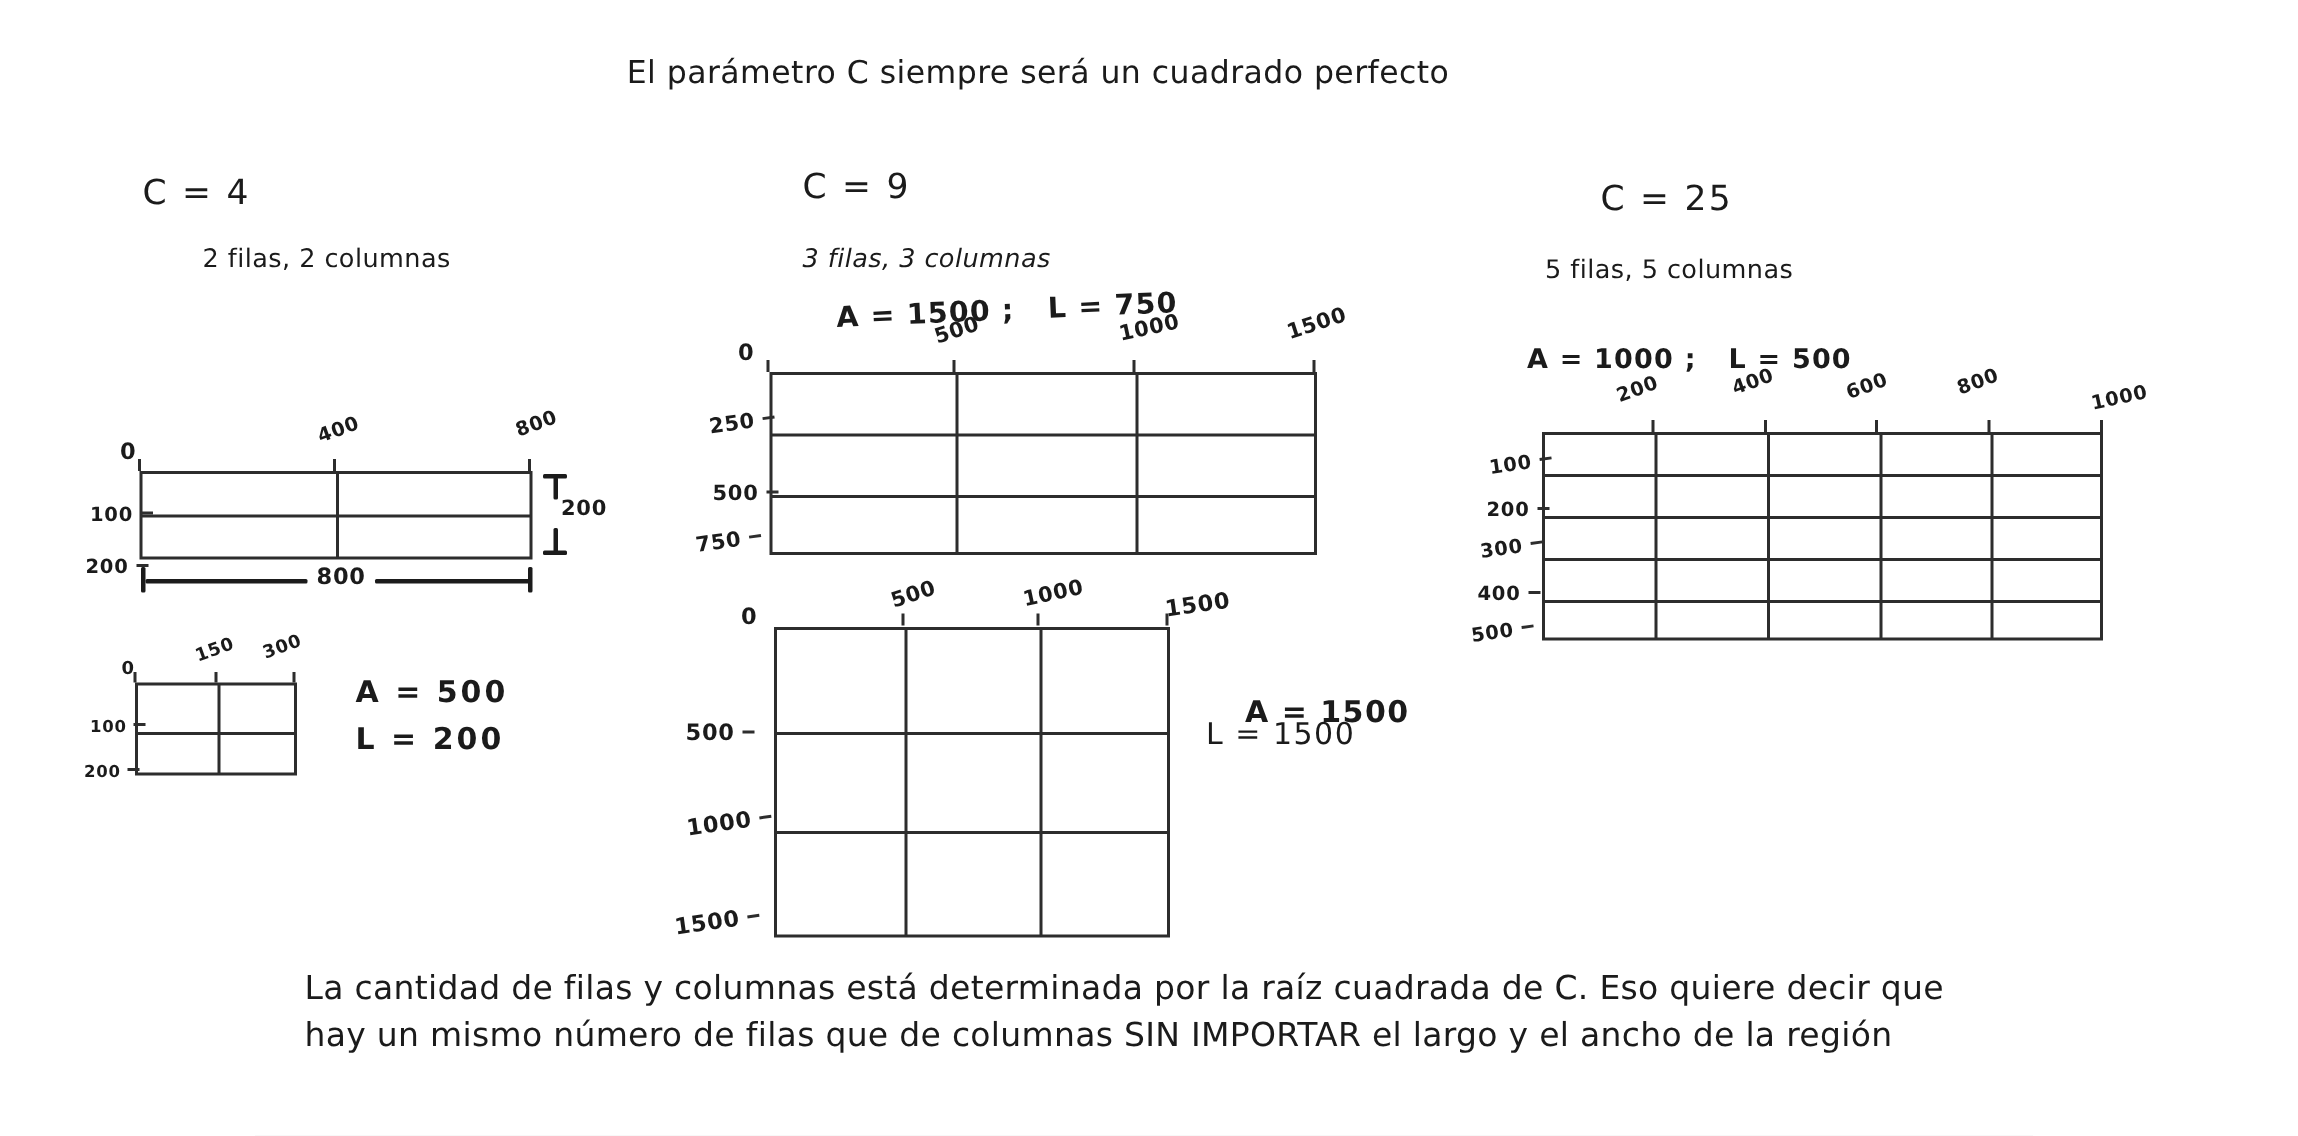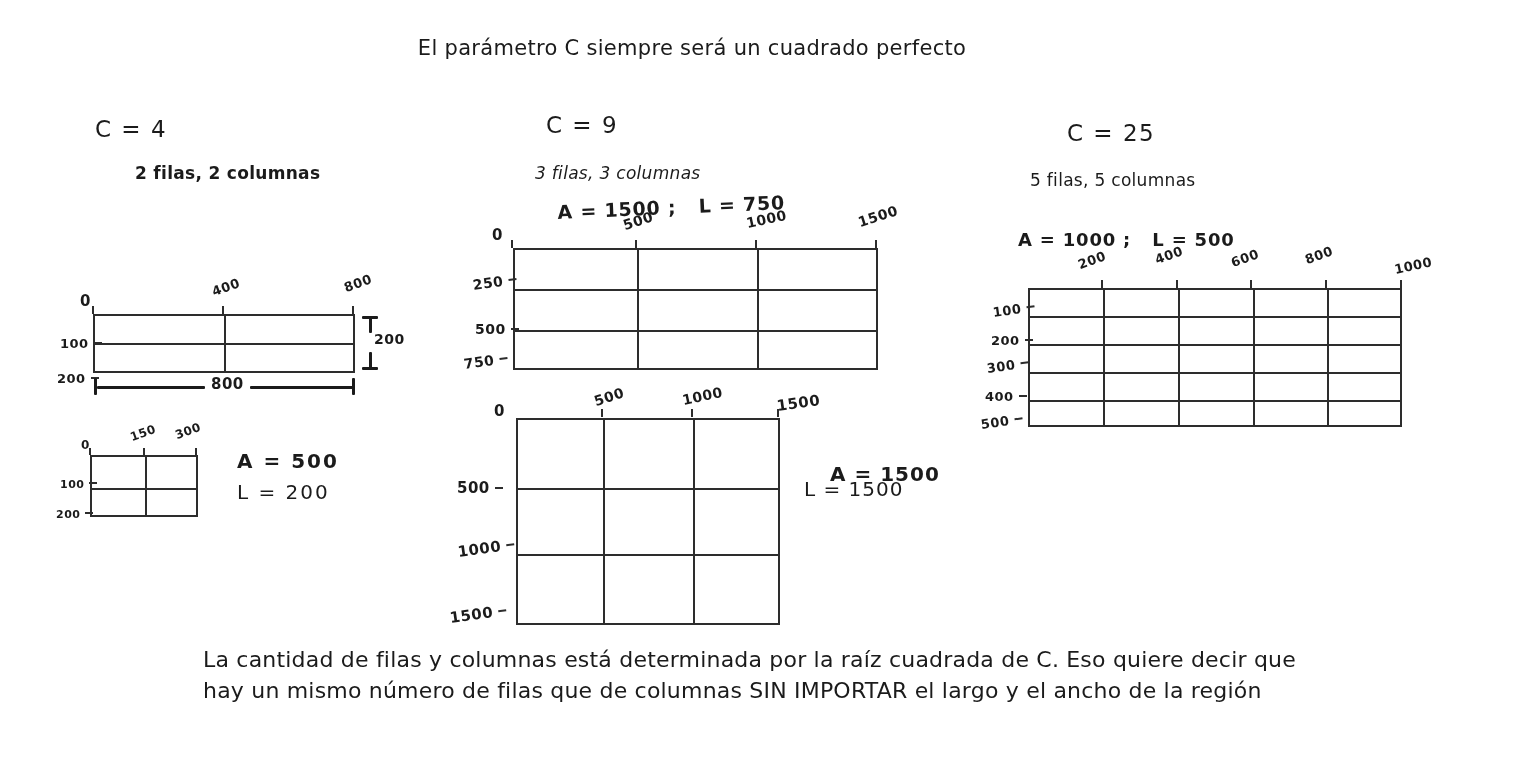--- a/index.html
+++ b/index.html
@@ -61,21 +61,21 @@
   }
 </style>
 </head>
 <body>
 
 <div class="page">
 
   <div class="abs title">El parámetro C siempre será un cuadrado perfecto</div>
 
   <div class="abs heading" style="left:95px;top:96px;margin-top:20px;">C = 4</div>
-  <div class="abs subheading" style="left:135px;top:163px;font-weight:bold;">2 filas, 2 columnas</div>
+  <div class="abs subheading" style="left:135px;top:163px;">2 filas, 2 columnas</div>
 
   <div class="grid" style="left:93px;top:314px;width:262px;height:59px;">
     <div class="vl" style="left:129px;"></div>
     <div class="hl" style="top:27px;"></div>
   </div>
   <span class="tick fs15" style="left:80px;top:292px;">0</span>
   <span class="tick r20" style="left:215px;top:284px;">400</span>
   <span class="tick r20" style="left:347px;top:280px;">800</span>
   <div class="tm" style="left:92px;top:306px;"></div>
   <div class="tm" style="left:222px;top:306px;"></div>
@@ -101,23 +101,23 @@
   </div>
   <span class="tick fs12" style="left:81px;top:438px;">0</span>
   <span class="tick fs12 r20" style="left:133px;top:430px;">150</span>
   <span class="tick fs12 r20" style="left:178px;top:428px;">300</span>
   <div class="tm" style="left:89px;top:448px;height:7px;"></div>
   <div class="tm" style="left:143px;top:448px;height:7px;"></div>
   <div class="tm" style="left:195px;top:448px;height:7px;"></div>
   <span class="tick fs11 ydash" style="left:60px;top:478px;">100</span>
   <span class="tick fs11 ydash" style="left:56px;top:508px;">200</span>
   <div class="abs" style="left:237px;top:449px;font-size:20px;font-weight:bold;letter-spacing:2px;">A = 500</div>
-  <div class="abs" style="left:237px;top:480px;font-size:20px;font-weight:normal;letter-spacing:2px;">L = 200</div>
+  <div class="abs" style="left:237px;top:480px;font-size:20px;font-weight:bold;letter-spacing:2px;">L = 200</div>
 
-  <div class="abs heading" style="left:546px;top:112px;">C = 9</div>
+  <div class="abs heading" style="left:535px;top:112px;">C = 9</div>
   <div class="abs subheading" style="left:535px;top:163px;font-style:italic;">3 filas, 3 columnas</div>
   <div class="abs params" style="left:558px;top:201px;transform:rotate(-2.5deg);transform-origin:left bottom;">A = 1500 ;&nbsp;&nbsp; L = 750</div>
 
   <div class="grid" style="left:513px;top:248px;width:365px;height:122px;">
     <div class="vl" style="left:122px;"></div>
     <div class="vl" style="left:242px;"></div>
     <div class="hl" style="top:39px;"></div>
     <div class="hl" style="top:80px;"></div>
   </div>
   <span class="tick fs15" style="left:492px;top:226px;">0</span>

